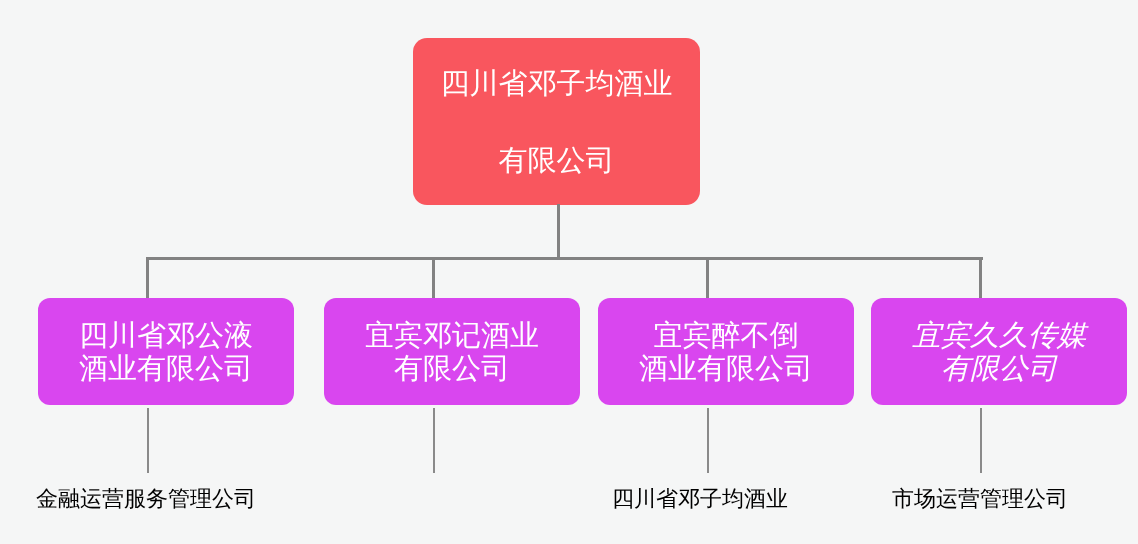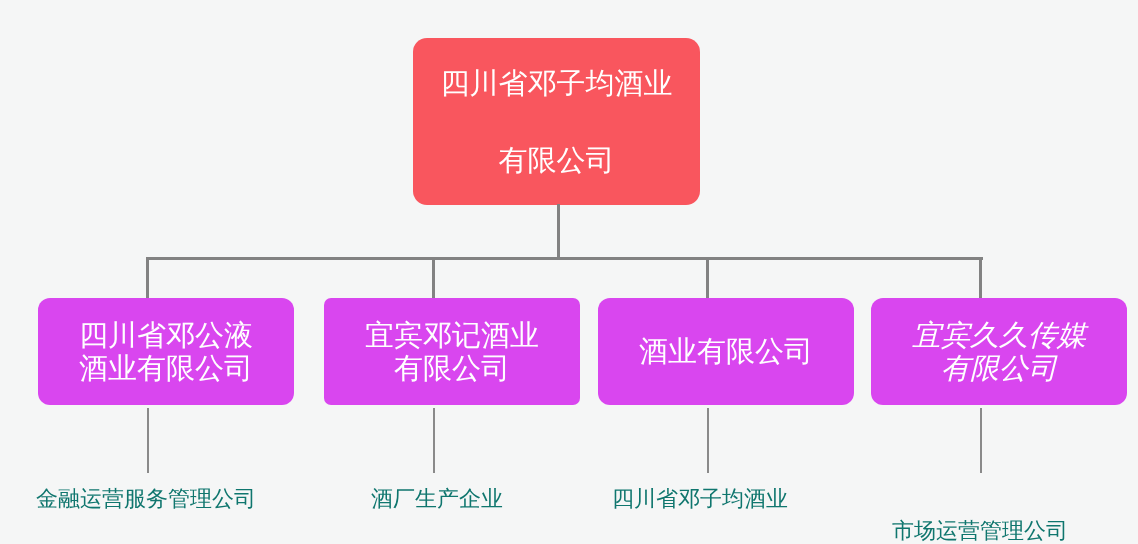--- a/index.html
+++ b/index.html
@@ -41,21 +41,21 @@
   }
   .node-child {
     top: 298px;
     width: 256px;
     height: 107px;
     border-radius: 12px;
     background: #d946ef;
     gap: 4px;
   }
   .node-child-0 { left: 38px; }
-  .node-child-1 { left: 324px; border-radius: 7px; }
+  .node-child-1 { left: 324px; }
   .node-child-2 { left: 598px; }
   .node-child-3 { left: 871px; font-style: italic; }
 
   .connector {
     position: absolute;
     background: #828282;
   }
   .conn-root-stem   { left: 557px; top: 204px; width: 3px; height: 54px; }
   .conn-horizontal  { left: 146px; top: 257px; width: 837px; height: 3px; }
   .conn-child-stem  { top: 257px; width: 3px; height: 42px; }
@@ -75,28 +75,28 @@
   .note-line-1 { left: 433px; }
   .note-line-2 { left: 707px; }
   .note-line-3 { left: 980px; }
 
   .note {
     position: absolute;
     top: 486px;
     width: 280px;
     font-size: 22px;
     line-height: 25px;
-    color: #0f766e;
+    color: #000000;
     text-align: center;
     white-space: nowrap;
   }
   .note-0 { left: 6px; }
   .note-1 { left: 297px; }
   .note-2 { left: 560px; }
-  .note-3 { left: 840px; margin-top: 32px; }
+  .note-3 { left: 840px; }
 </style>
 </head>
 <body>
 
 <div class="stage">
 
   <div class="node node-root">
     <div class="node-line">四川省邓子均酒业</div>
     <div class="node-line">有限公司</div>
   </div>
@@ -110,30 +110,30 @@
 
   <div class="node node-child node-child-0">
     <div class="node-line">四川省邓公液</div>
     <div class="node-line">酒业有限公司</div>
   </div>
   <div class="node node-child node-child-1">
     <div class="node-line">宜宾邓记酒业</div>
     <div class="node-line">有限公司</div>
   </div>
   <div class="node node-child node-child-2">
+    <div class="node-line">宜宾醉不倒</div>
     <div class="node-line">酒业有限公司</div>
   </div>
   <div class="node node-child node-child-3">
     <div class="node-line">宜宾久久传媒</div>
     <div class="node-line">有限公司</div>
   </div>
 
   <div class="note-line note-line-0"></div>
   <div class="note-line note-line-1"></div>
   <div class="note-line note-line-2"></div>
   <div class="note-line note-line-3"></div>
 
   <div class="note note-0">金融运营服务管理公司</div>
-  <div class="note note-1">酒厂生产企业</div>
   <div class="note note-2">四川省邓子均酒业</div>
   <div class="note note-3">市场运营管理公司</div>
 
 </div>
 
 </body></html>

